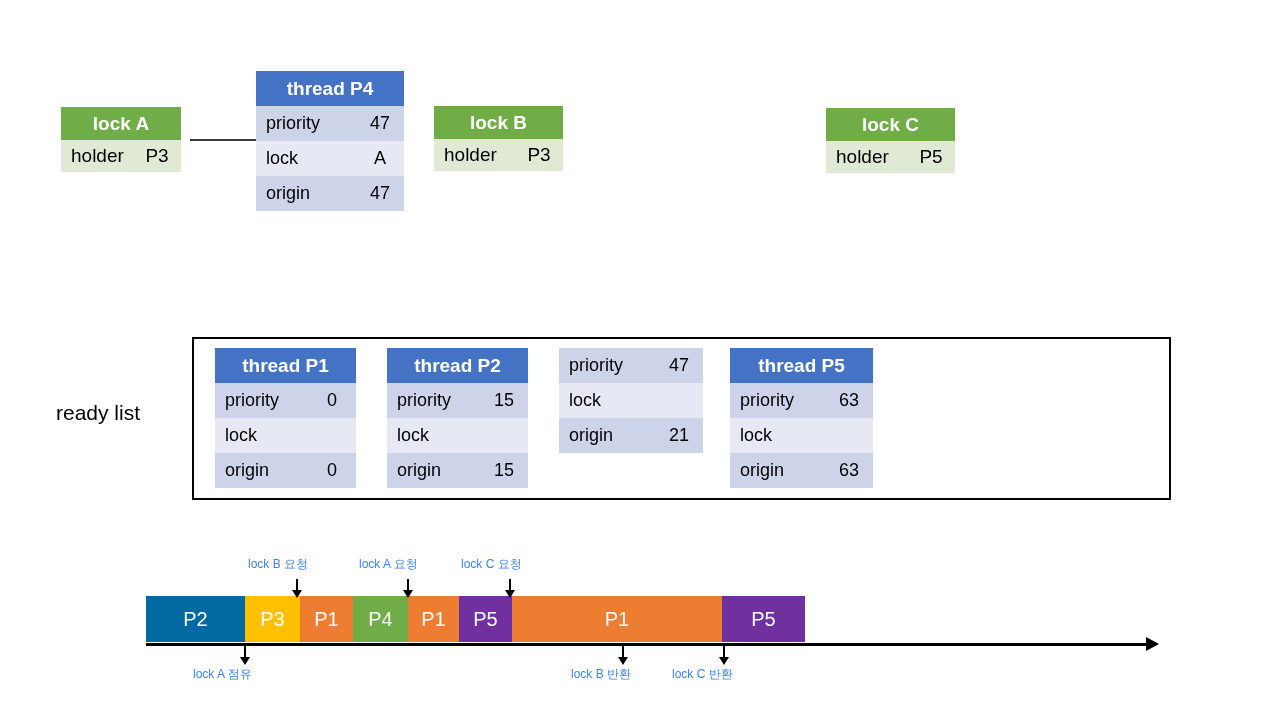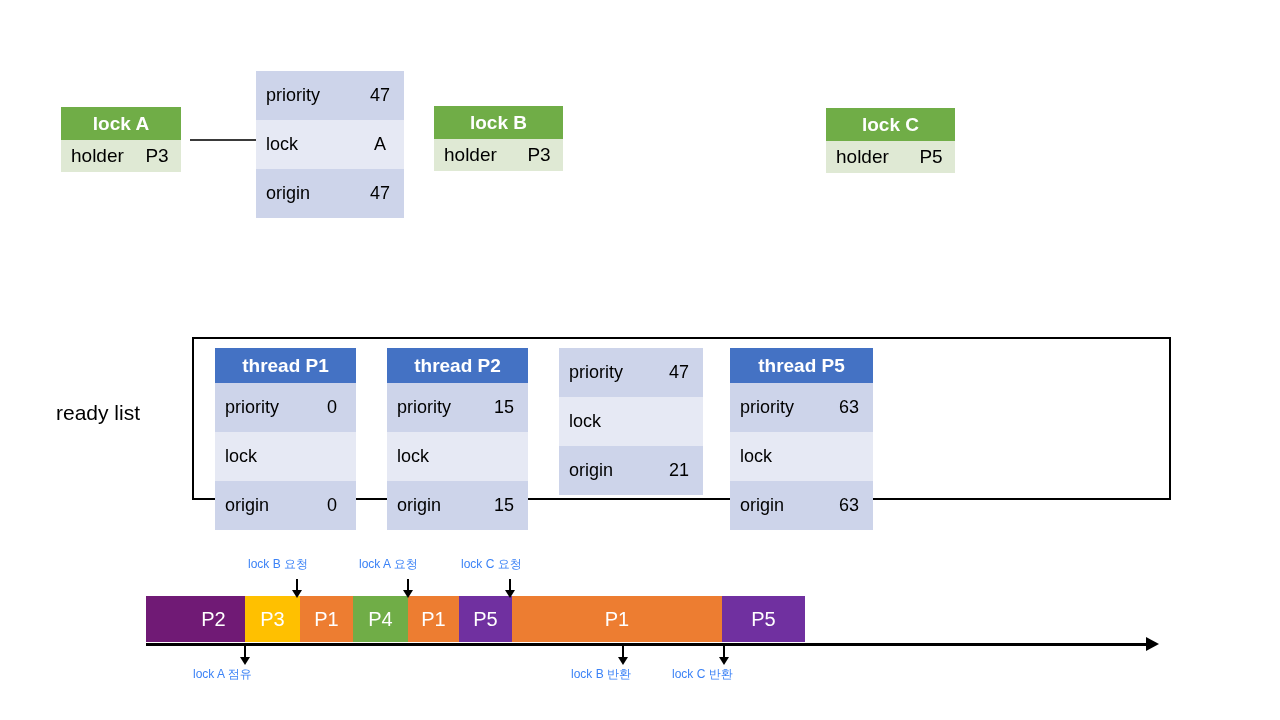--- a/index.html
+++ b/index.html
@@ -12,21 +12,21 @@
     position:relative;
   }
   .stage{position:absolute;left:0;top:0;width:1280px;height:720px;}
 
   
   .thread-card{position:absolute;}
   .thread-card .hdr{
     background:#4472C4;color:#fff;font-weight:bold;font-size:19px;
     height:35px;line-height:35px;text-align:center;
   }
-  .thread-card .row{display:flex;height:49px;align-items:center;font-size:18px;}
+  .thread-card .row{display:flex;height:35px;align-items:center;font-size:18px;}
   .thread-card .row.odd{background:#CDD4EA;}
   .thread-card .row.even{background:#E6E9F4;}
   .thread-card .k{padding-left:10px;flex:0 0 auto;}
   .thread-card .v{margin-left:auto;text-align:center;}
 
   
   .lock-card{position:absolute;}
   .lock-card .hdr{
     background:#70AD47;color:#fff;font-weight:bold;font-size:19px;
     height:33px;line-height:33px;text-align:center;
@@ -88,20 +88,21 @@
         <div class="hdr">lock C</div>
         <div class="row">
           <span class="k">holder</span>
           <span class="v" style="width: 48px;">P5</span>
         </div>
       </div>
     </div>
 
   <div id="holder-thread">
       <div class="thread-card" style="left: 256px; top: 71px; width: 148px;">
+        <div class="hdr">thread P4</div>
         <div class="row odd">
           <span class="k">priority</span>
           <span class="v" style="width: 48px;">47</span>
         </div>
         <div class="row even">
           <span class="k">lock</span>
           <span class="v" style="width: 48px;">A</span>
         </div>
         <div class="row odd">
           <span class="k">origin</span>
@@ -168,21 +169,21 @@
           <span class="v" style="width: 48px;"></span>
         </div>
         <div class="row odd">
           <span class="k">origin</span>
           <span class="v" style="width: 48px;">63</span>
         </div>
       </div>
     </div>
 
   <div id="timeline-segments">
-      <div class="tl-seg" style="left: 146px; top: 596px; width: 99px; height: 46px; background: #701a75; padding-left: 18px;">P2</div>
+      <div class="tl-seg" style="left: 146px; top: 596px; width: 99px; height: 46px; background: #0369a1;">P2</div>
       <div class="tl-seg" style="left: 245px; top: 596px; width: 55px; height: 46px; background: rgb(255, 192, 0);">P3</div>
       <div class="tl-seg" style="left: 300px; top: 596px; width: 53px; height: 46px; background: rgb(237, 125, 49);">P1</div>
       <div class="tl-seg" style="left: 353px; top: 596px; width: 55px; height: 46px; background: rgb(112, 173, 71);">P4</div>
       <div class="tl-seg" style="left: 408px; top: 596px; width: 51px; height: 46px; background: rgb(237, 125, 49);">P1</div>
       <div class="tl-seg" style="left: 459px; top: 596px; width: 53px; height: 46px; background: rgb(112, 48, 160);">P5</div>
       <div class="tl-seg" style="left: 512px; top: 596px; width: 210px; height: 46px; background: rgb(237, 125, 49);">P1</div>
       <div class="tl-seg" style="left: 722px; top: 596px; width: 83px; height: 46px; background: rgb(112, 48, 160);">P5</div>
     </div>
   <div class="axis" style="left:146px;top:643px;width:1000px;"></div>
   <div class="axis-head" style="left:1146px;top:637px;"></div>

